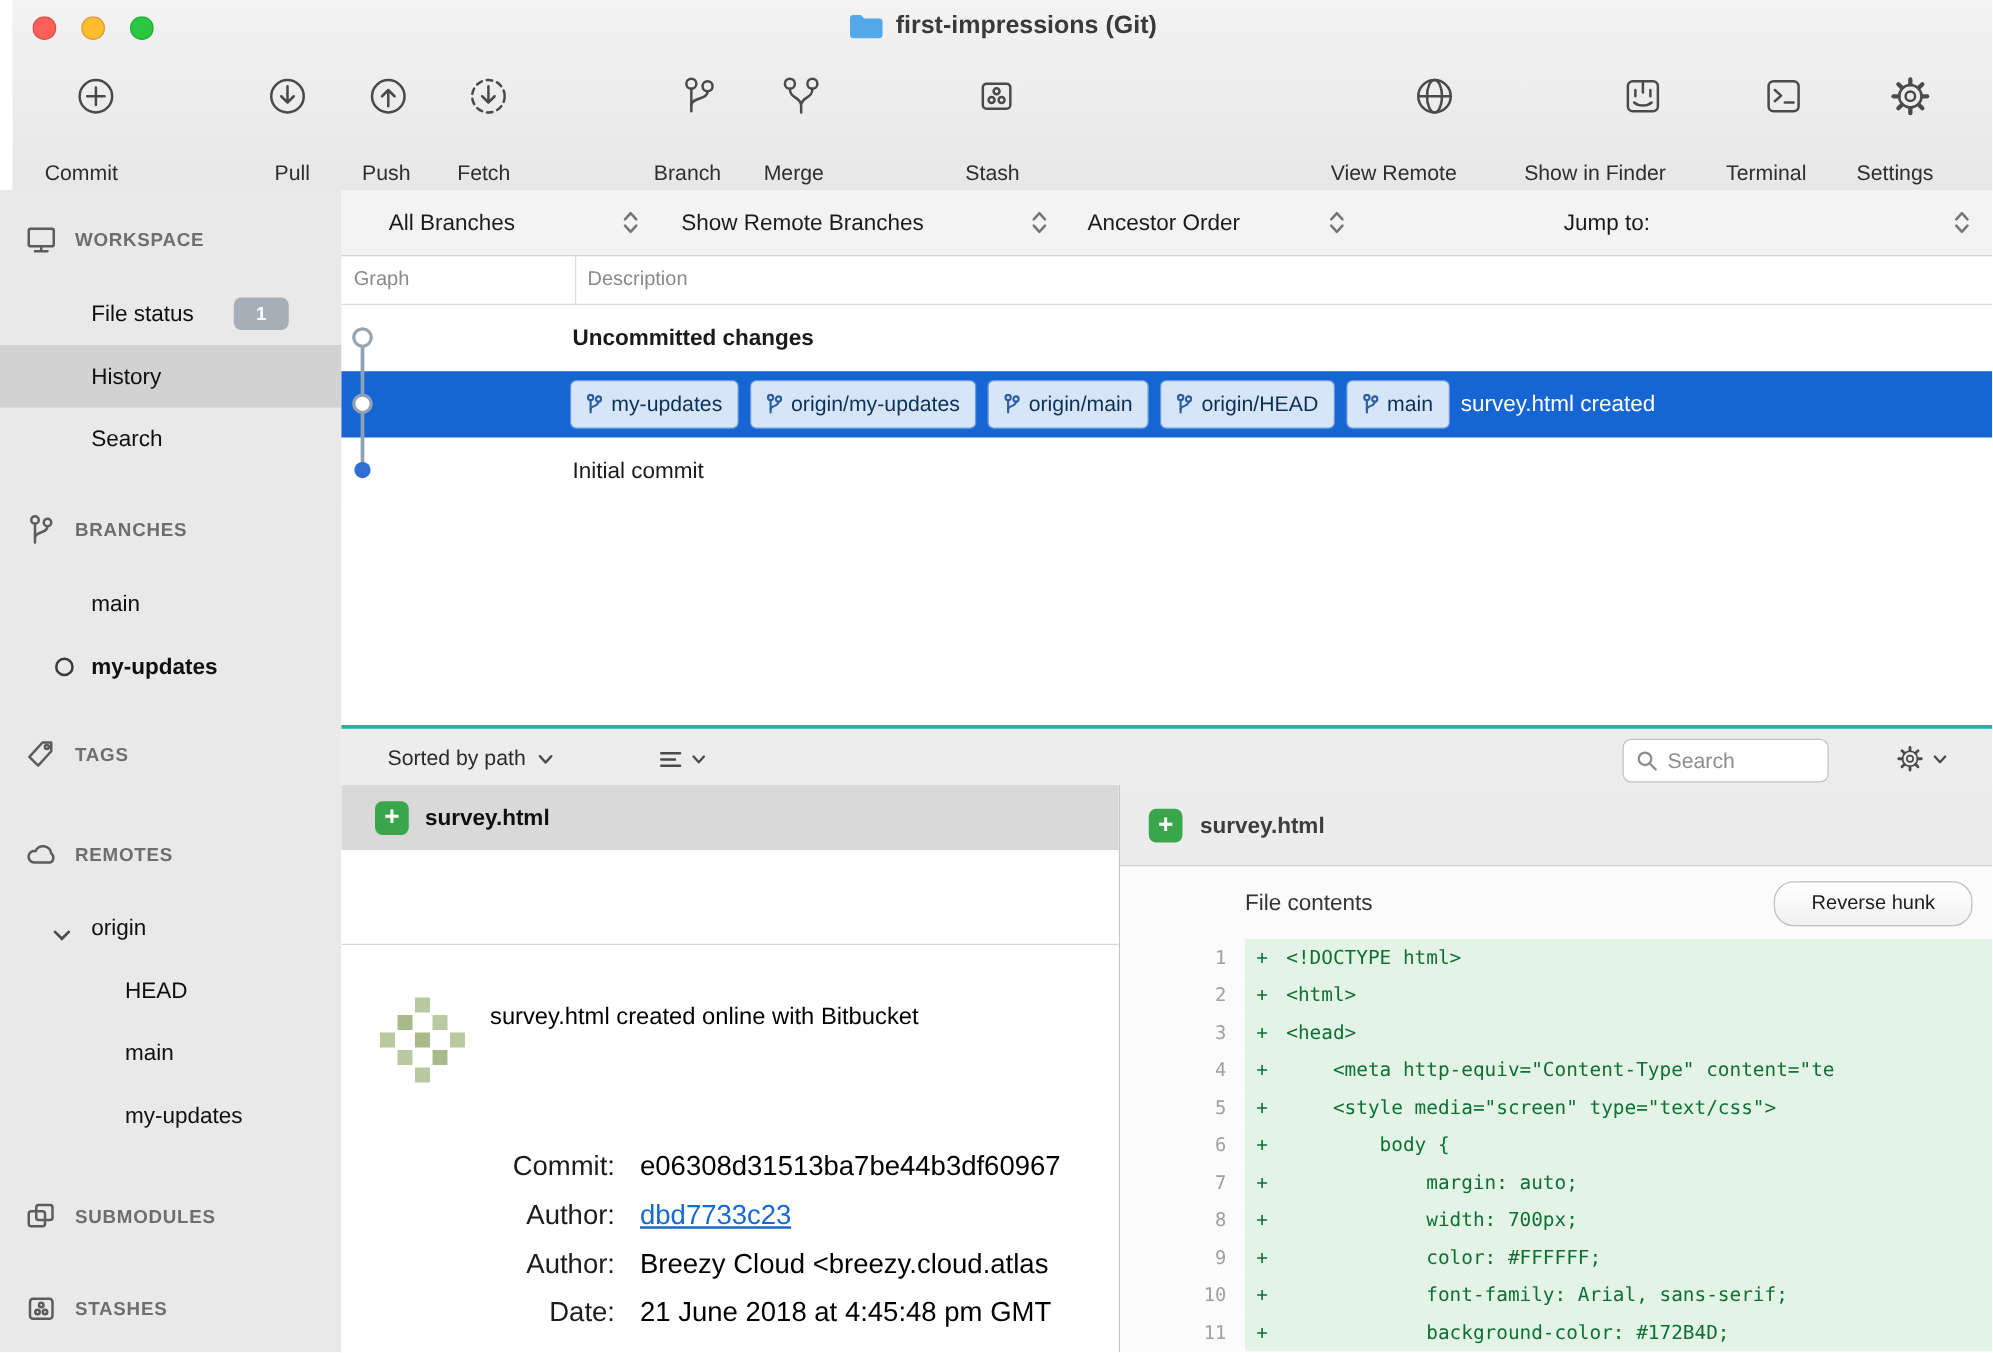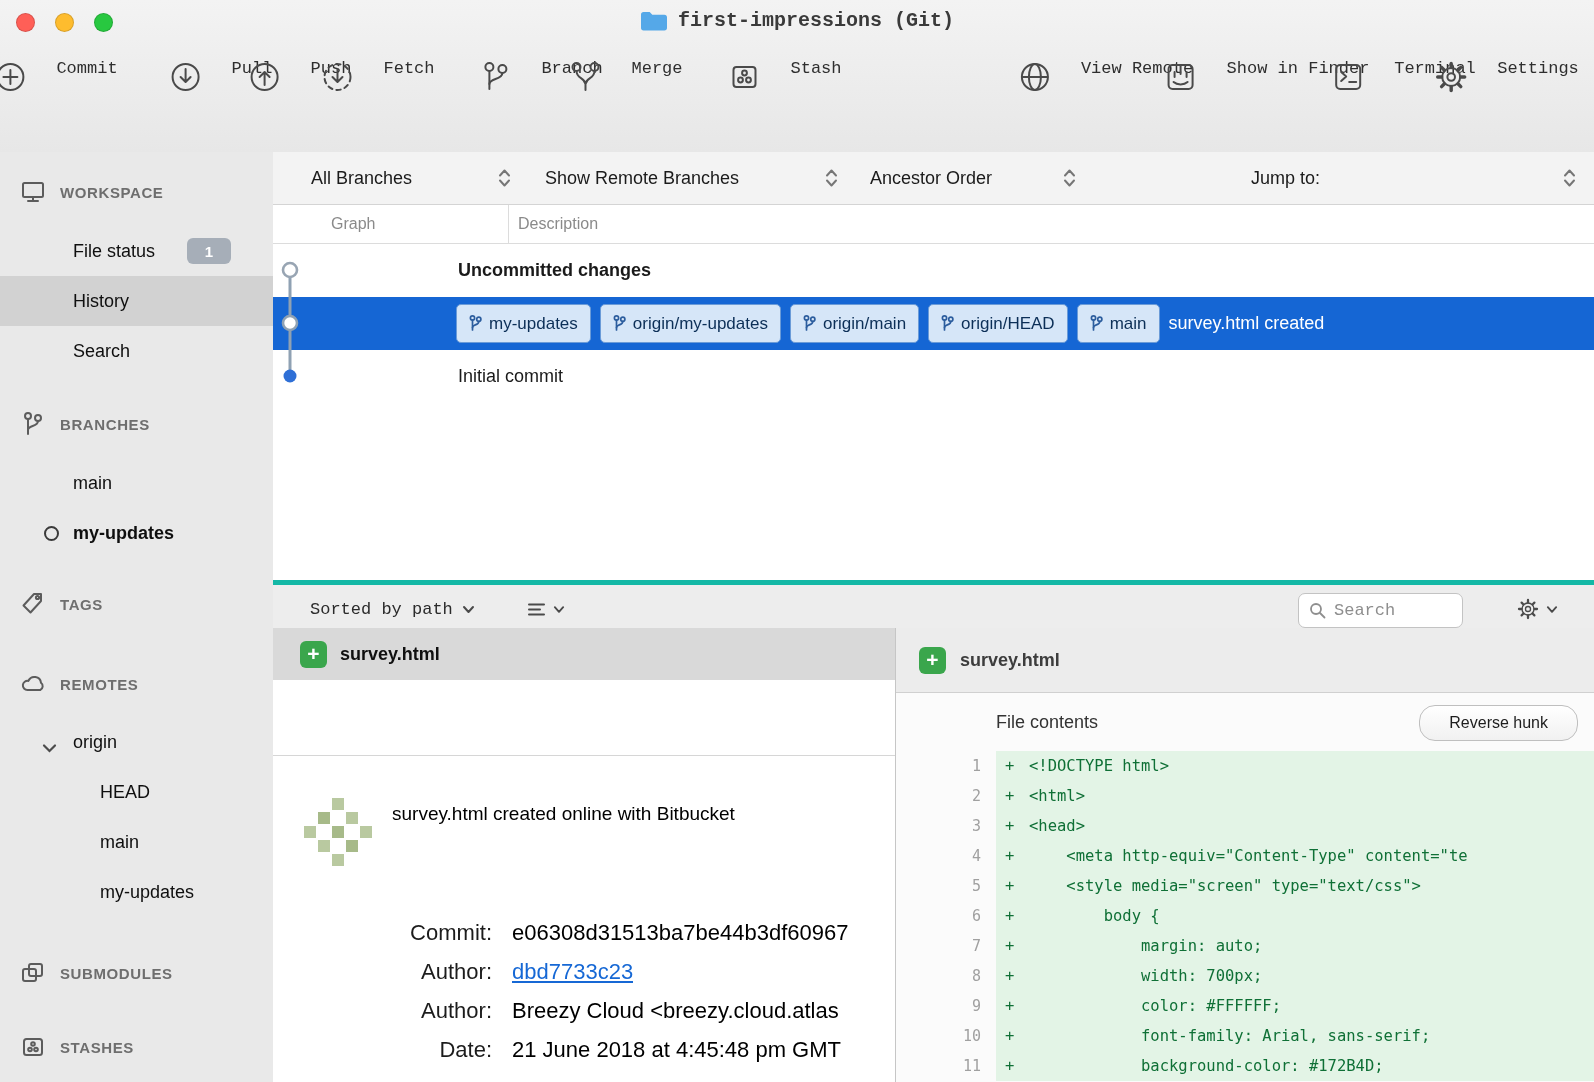--- a/index.html
+++ b/index.html
@@ -1,25 +1,25 @@
 <!DOCTYPE html>
 <html><head>
 <meta charset="utf-8">
 <style>
   html,body{margin:0;padding:0;overflow:hidden;}
   body{width:1594px;height:1082px;font-family:"Liberation Sans",sans-serif;background:#fff;color:#1a1a1a;}
   .window{position:relative;width:1594px;height:1082px;overflow:hidden;background:#fff;}
 
   
-  .chrome{position:absolute;top:0;left:0;right:0;height:152px;background:linear-gradient(#f3f3f3,#e7e7e7);border-bottom:1px solid #bdbdbd;font-family:Liberation Mono, monospace;}
+  .chrome{position:absolute;top:0;left:10px;right:0;height:152px;background:linear-gradient(#f3f3f3,#e7e7e7);border-bottom:1px solid #bdbdbd;}
   .traffic{position:absolute;top:13px;left:16px;display:flex;gap:20px;}
   .light{width:17px;height:17px;border-radius:50%;border:1px solid rgba(0,0,0,.15);}
   .light.red{background:#ff5f57;}.light.yellow{background:#febc2e;}.light.green{background:#28c840;}
   .win-title{position:absolute;top:9px;left:0;right:0;display:flex;justify-content:center;align-items:center;gap:10px;font-size:20px;font-weight:600;color:#3a3a3a;}
-  .tb-item{position:absolute;top:56px;transform:translateX(-50%);display:flex;align-items:flex-start;cursor:default;gap:28px;}
+  .tb-item{position:absolute;top:56px;transform:translateX(-50%);display:flex;flex-direction:column;align-items:flex-end;cursor:default;gap:28px;}
   .tb-item .ic{height:42px;display:flex;align-items:center;justify-content:center;}
   .tb-item .lbl{margin-top:3px;font-size:17px;color:#2e2e2e;white-space:nowrap;}
   .tb-0{left:55px}.tb-1{left:220px}.tb-2{left:299px}.tb-3{left:377px}.tb-4{left:540px}.tb-5{left:625px}
   .tb-6{left:784px}.tb-7{left:1105px}.tb-8{left:1266px}.tb-9{left:1403px}.tb-10{left:1506px}
   .tb-item svg{stroke:#4a4a4a;fill:none;stroke-width:2;stroke-linecap:round;stroke-linejoin:round;}
 
   
   .sidebar{position:absolute;top:152px;left:0;width:273px;bottom:0;background:#e9e9e9;border-right:1px solid #c6c6c6;overflow:hidden;}
   .sb-header{display:flex;align-items:center;height:48px;padding-left:20px;font-size:15px;font-weight:700;letter-spacing:.6px;color:#6e6e6e;}
   .sb-header .sb-ic{width:40px;display:flex;justify-content:flex-start;}
@@ -35,36 +35,36 @@
 
   
   .main{position:absolute;top:152px;left:273px;right:0;bottom:0;overflow:hidden;background:#fff;}
   .filter-bar{position:relative;height:52px;background:#f3f3f3;border-bottom:1px solid #d4d4d4;}
   .fc{position:absolute;top:0;height:52px;display:flex;align-items:center;font-size:18px;color:#1b1b1b;}
   .fc-branches{left:38px}.fc-remote{left:272px}.fc-order{left:597px}.fc-jump{left:978px}
   .fs{position:absolute;top:14px;}
   .fs-1{left:225px}.fs-2{left:552px}.fs-3{left:790px}.fs-4{right:18px}
   .stepper{stroke:#767676;fill:none;stroke-width:2;stroke-linecap:round;stroke-linejoin:round;}
 
-  .cols{height:38px;display:flex;align-items:stretch;background:#fff;border-bottom:1px solid #dcdcdc;font-size:16px;color:#8a8a8a;padding-left:48px;}
+  .cols{height:38px;display:flex;align-items:stretch;background:#fff;border-bottom:1px solid #dcdcdc;font-size:16px;color:#8a8a8a;}
   .col-graph{width:177px;border-right:1px solid #dcdcdc;display:flex;align-items:center;padding-left:10px;}
   .col-desc{display:flex;align-items:center;padding-left:9px;}
 
   .rows{position:relative;height:159px;}
   .graph-overlay{position:absolute;left:0;top:0;width:40px;height:159px;}
   .row{height:53px;display:flex;align-items:center;padding-left:185px;font-size:18px;white-space:nowrap;overflow:hidden;}
   .row.uncommitted{font-weight:700;}
   .row.selected{background:#1566d4;color:#fff;gap:9px;padding-left:183px;}
   .badge{display:inline-flex;align-items:center;gap:7px;height:37px;padding:0 12px;background:#d6e6f8;border:1.5px solid #6a9bd8;border-radius:5px;color:#0c2f57;font-size:17px;flex:none;}
   .badge svg{stroke:#2c5d9e;fill:none;stroke-width:1.7;stroke-linecap:round;}
   .sel-msg{font-size:18px;color:#fff;flex:none;}
   .history-space{height:177px;background:#fff;}
 
   
-  .btm-bar{position:relative;height:50px;background:#ededed;border-top:5px solid #14b8a6;border-bottom:1px solid #cfcfcf;font-family:Liberation Mono, monospace;}
+  .btm-bar{position:relative;height:50px;background:#ededed;border-top:3px solid #14b8a6;border-bottom:1px solid #cfcfcf;}
   .sort{position:absolute;left:37px;top:0;height:48px;display:flex;align-items:center;gap:9px;font-size:17px;color:#2b2b2b;}
   .list-opts{position:absolute;left:254px;top:0;height:48px;display:flex;align-items:center;gap:7px;}
   .srch{position:absolute;right:131px;top:8px;width:143px;height:33px;background:#fff;border:1px solid #c3c3c3;border-radius:7px;display:flex;align-items:center;gap:8px;padding:0 10px;font-size:17px;color:#8e8e8e;}
   .btm-gear{position:absolute;right:36px;top:0;height:48px;display:flex;align-items:center;gap:6px;}
   .dark-ic{stroke:#4a4a4a;fill:none;stroke-width:2;stroke-linecap:round;stroke-linejoin:round;}
 
   
   .bottom{position:absolute;top:476px;left:0;right:0;bottom:0;display:flex;}
   .files-panel{width:622px;flex:none;border-right:1px solid #c6c6c6;background:#fff;display:flex;flex-direction:column;overflow:hidden;}
   .file-row{height:52px;flex:none;background:#d9d9d9;display:flex;align-items:center;gap:13px;padding-left:27px;font-size:18px;font-weight:600;color:#101010;}

